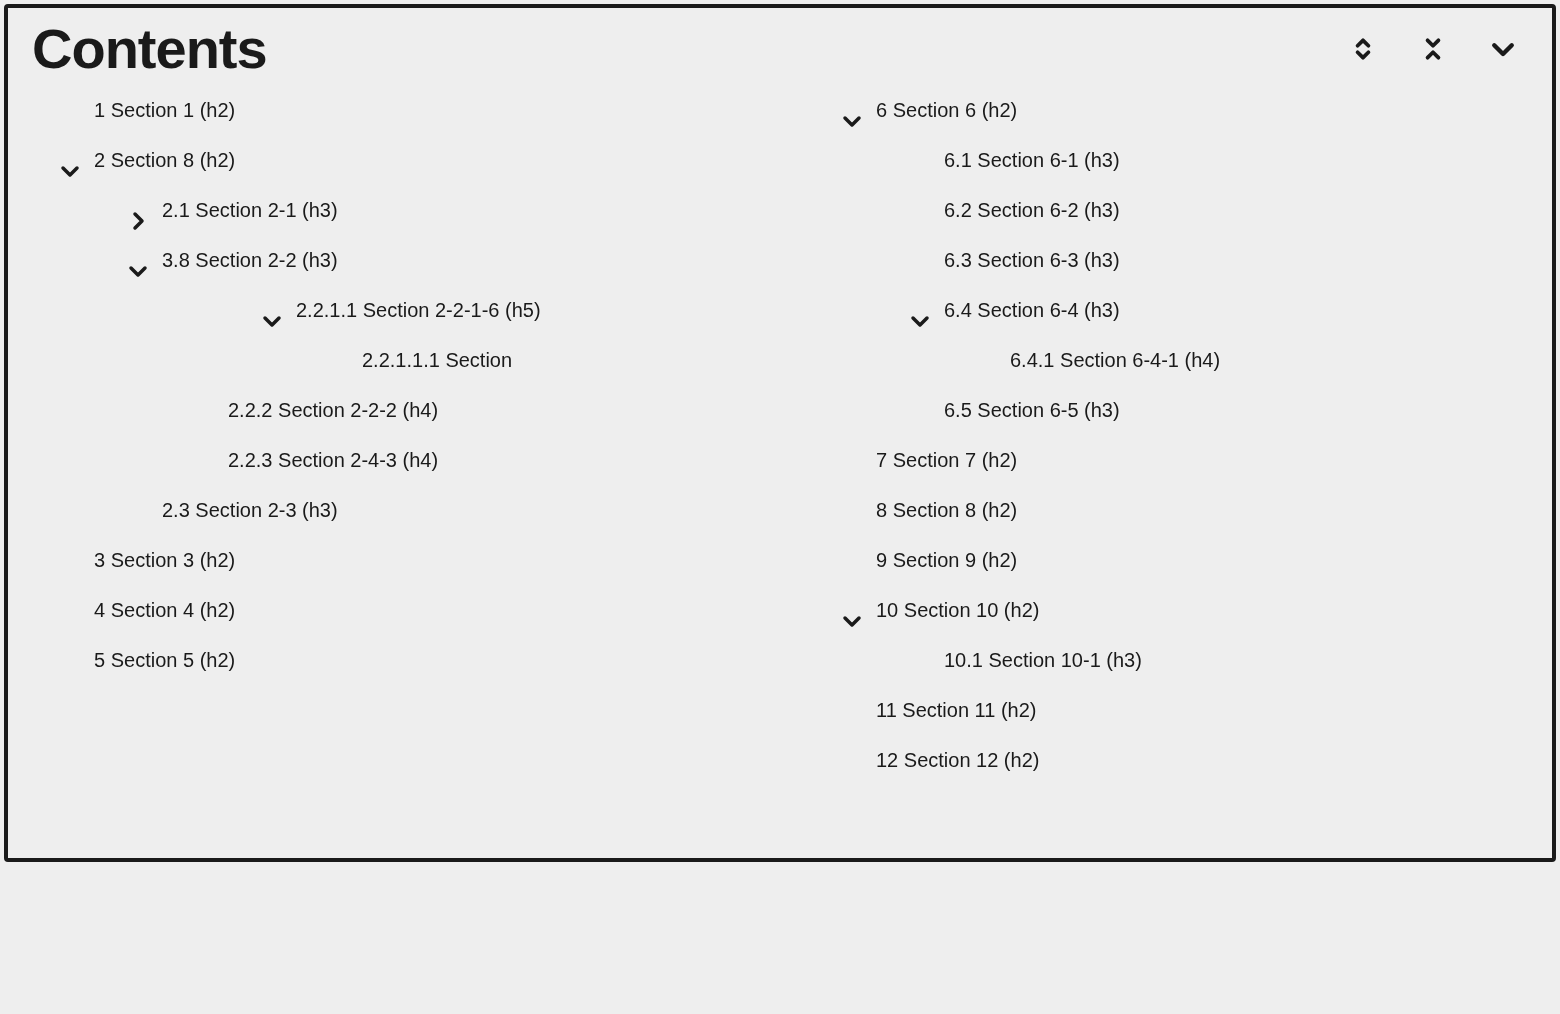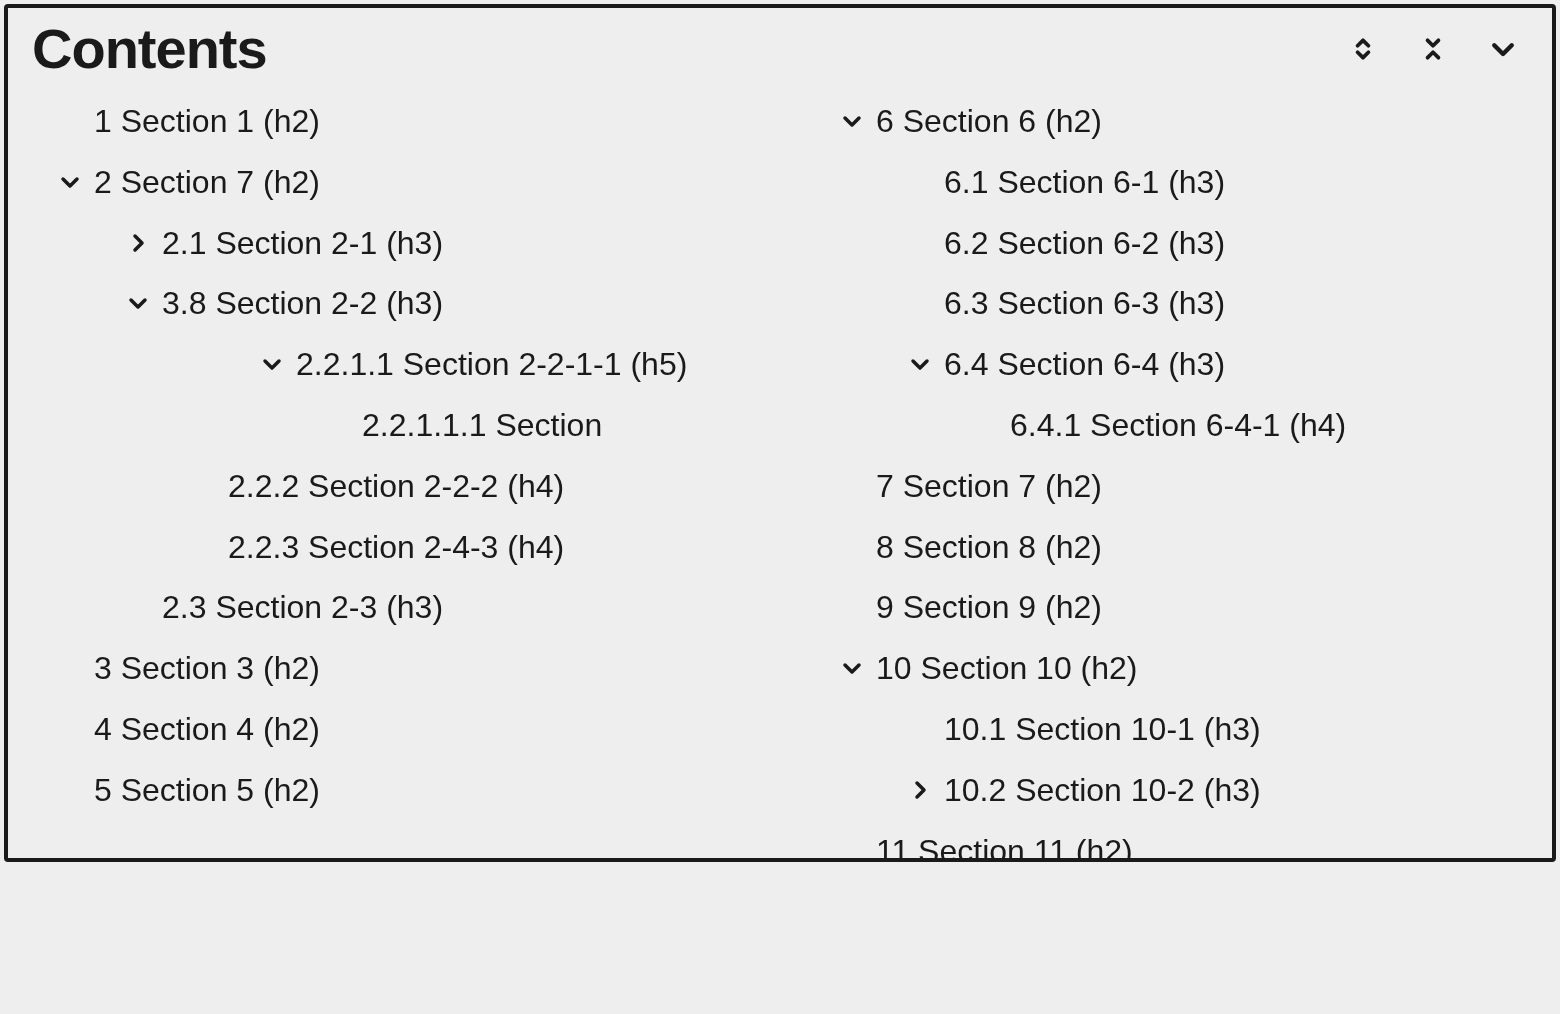--- a/index.html
+++ b/index.html
@@ -53,21 +53,21 @@
     display: flex;
     padding: 10px 20px 20px 20px;
     gap: 60px;
   }
   .col {
     flex: 1;
   }
   .toc-row {
     display: flex;
     align-items: flex-start;
-    font-size: 32px;
+    font-size: 20px;
     line-height: 1.9;
     white-space: nowrap;
     cursor: pointer;
   }
   .lvl1  { padding-left: 22px; }
   .lvl2  { padding-left: 90px; }
   .lvl3  { padding-left: 156px; }
   .lvl4  { padding-left: 224px; }
   .lvl5  { padding-left: 290px; }
   .lvl5-cont { padding-left: 435px; }
@@ -119,21 +119,21 @@
         <div class="toc-row lvl1">
           <span class="caret none"></span>
           <span class="label">1 Section 1 (h2)</span>
         </div>
         <div class="toc-row lvl1">
           <span class="caret ">
             <svg viewBox="0 0 24 24" width="24" height="24">
               <polyline points="5,9 12,16 19,9"></polyline>
             </svg>
           </span>
-          <span class="label">2 Section 7 (h2)</span>
+          <span class="label">2 Section 8 (h2)</span>
         </div>
         <div class="toc-row lvl2">
           <span class="caret ">
             <svg viewBox="0 0 24 24" width="24" height="24">
               <polyline points="9,5 16,12 9,19"></polyline>
             </svg>
           </span>
           <span class="label">2.1 Section 2-1 (h3)</span>
         </div>
         <div class="toc-row lvl2">
@@ -143,21 +143,21 @@
             </svg>
           </span>
           <span class="label">3.8 Section 2-2 (h3)</span>
         </div>
         <div class="toc-row lvl4">
           <span class="caret ">
             <svg viewBox="0 0 24 24" width="24" height="24">
               <polyline points="5,9 12,16 19,9"></polyline>
             </svg>
           </span>
-          <span class="label">2.2.1.1 Section 2-2-1-1 (h5)</span>
+          <span class="label">2.2.1.1 Section 2-2-1-6 (h5)</span>
         </div>
         <div class="toc-row lvl5">
           <span class="caret none"></span>
           <span class="label">2.2.1.1.1 Section</span>
         </div>
         <div class="toc-row lvl3">
           <span class="caret none"></span>
           <span class="label">2.2.2 Section 2-2-2 (h4)</span>
         </div>
         <div class="toc-row lvl3">
@@ -207,20 +207,24 @@
             <svg viewBox="0 0 24 24" width="24" height="24">
               <polyline points="5,9 12,16 19,9"></polyline>
             </svg>
           </span>
           <span class="label">6.4 Section 6-4 (h3)</span>
         </div>
         <div class="toc-row lvl3">
           <span class="caret none"></span>
           <span class="label">6.4.1 Section 6-4-1 (h4)</span>
         </div>
+        <div class="toc-row lvl2">
+          <span class="caret none"></span>
+          <span class="label">6.5 Section 6-5 (h3)</span>
+        </div>
         <div class="toc-row lvl1">
           <span class="caret none"></span>
           <span class="label">7 Section 7 (h2)</span>
         </div>
         <div class="toc-row lvl1">
           <span class="caret none"></span>
           <span class="label">8 Section 8 (h2)</span>
         </div>
         <div class="toc-row lvl1">
           <span class="caret none"></span>
@@ -230,28 +234,20 @@
           <span class="caret ">
             <svg viewBox="0 0 24 24" width="24" height="24">
               <polyline points="5,9 12,16 19,9"></polyline>
             </svg>
           </span>
           <span class="label">10 Section 10 (h2)</span>
         </div>
         <div class="toc-row lvl2">
           <span class="caret none"></span>
           <span class="label">10.1 Section 10-1 (h3)</span>
-        </div>
-        <div class="toc-row lvl2">
-          <span class="caret ">
-            <svg viewBox="0 0 24 24" width="24" height="24">
-              <polyline points="9,5 16,12 9,19"></polyline>
-            </svg>
-          </span>
-          <span class="label">10.2 Section 10-2 (h3)</span>
         </div>
         <div class="toc-row lvl1">
           <span class="caret none"></span>
           <span class="label">11 Section 11 (h2)</span>
         </div>
         <div class="toc-row lvl1">
           <span class="caret none"></span>
           <span class="label">12 Section 12 (h2)</span>
         </div>
       </div>

